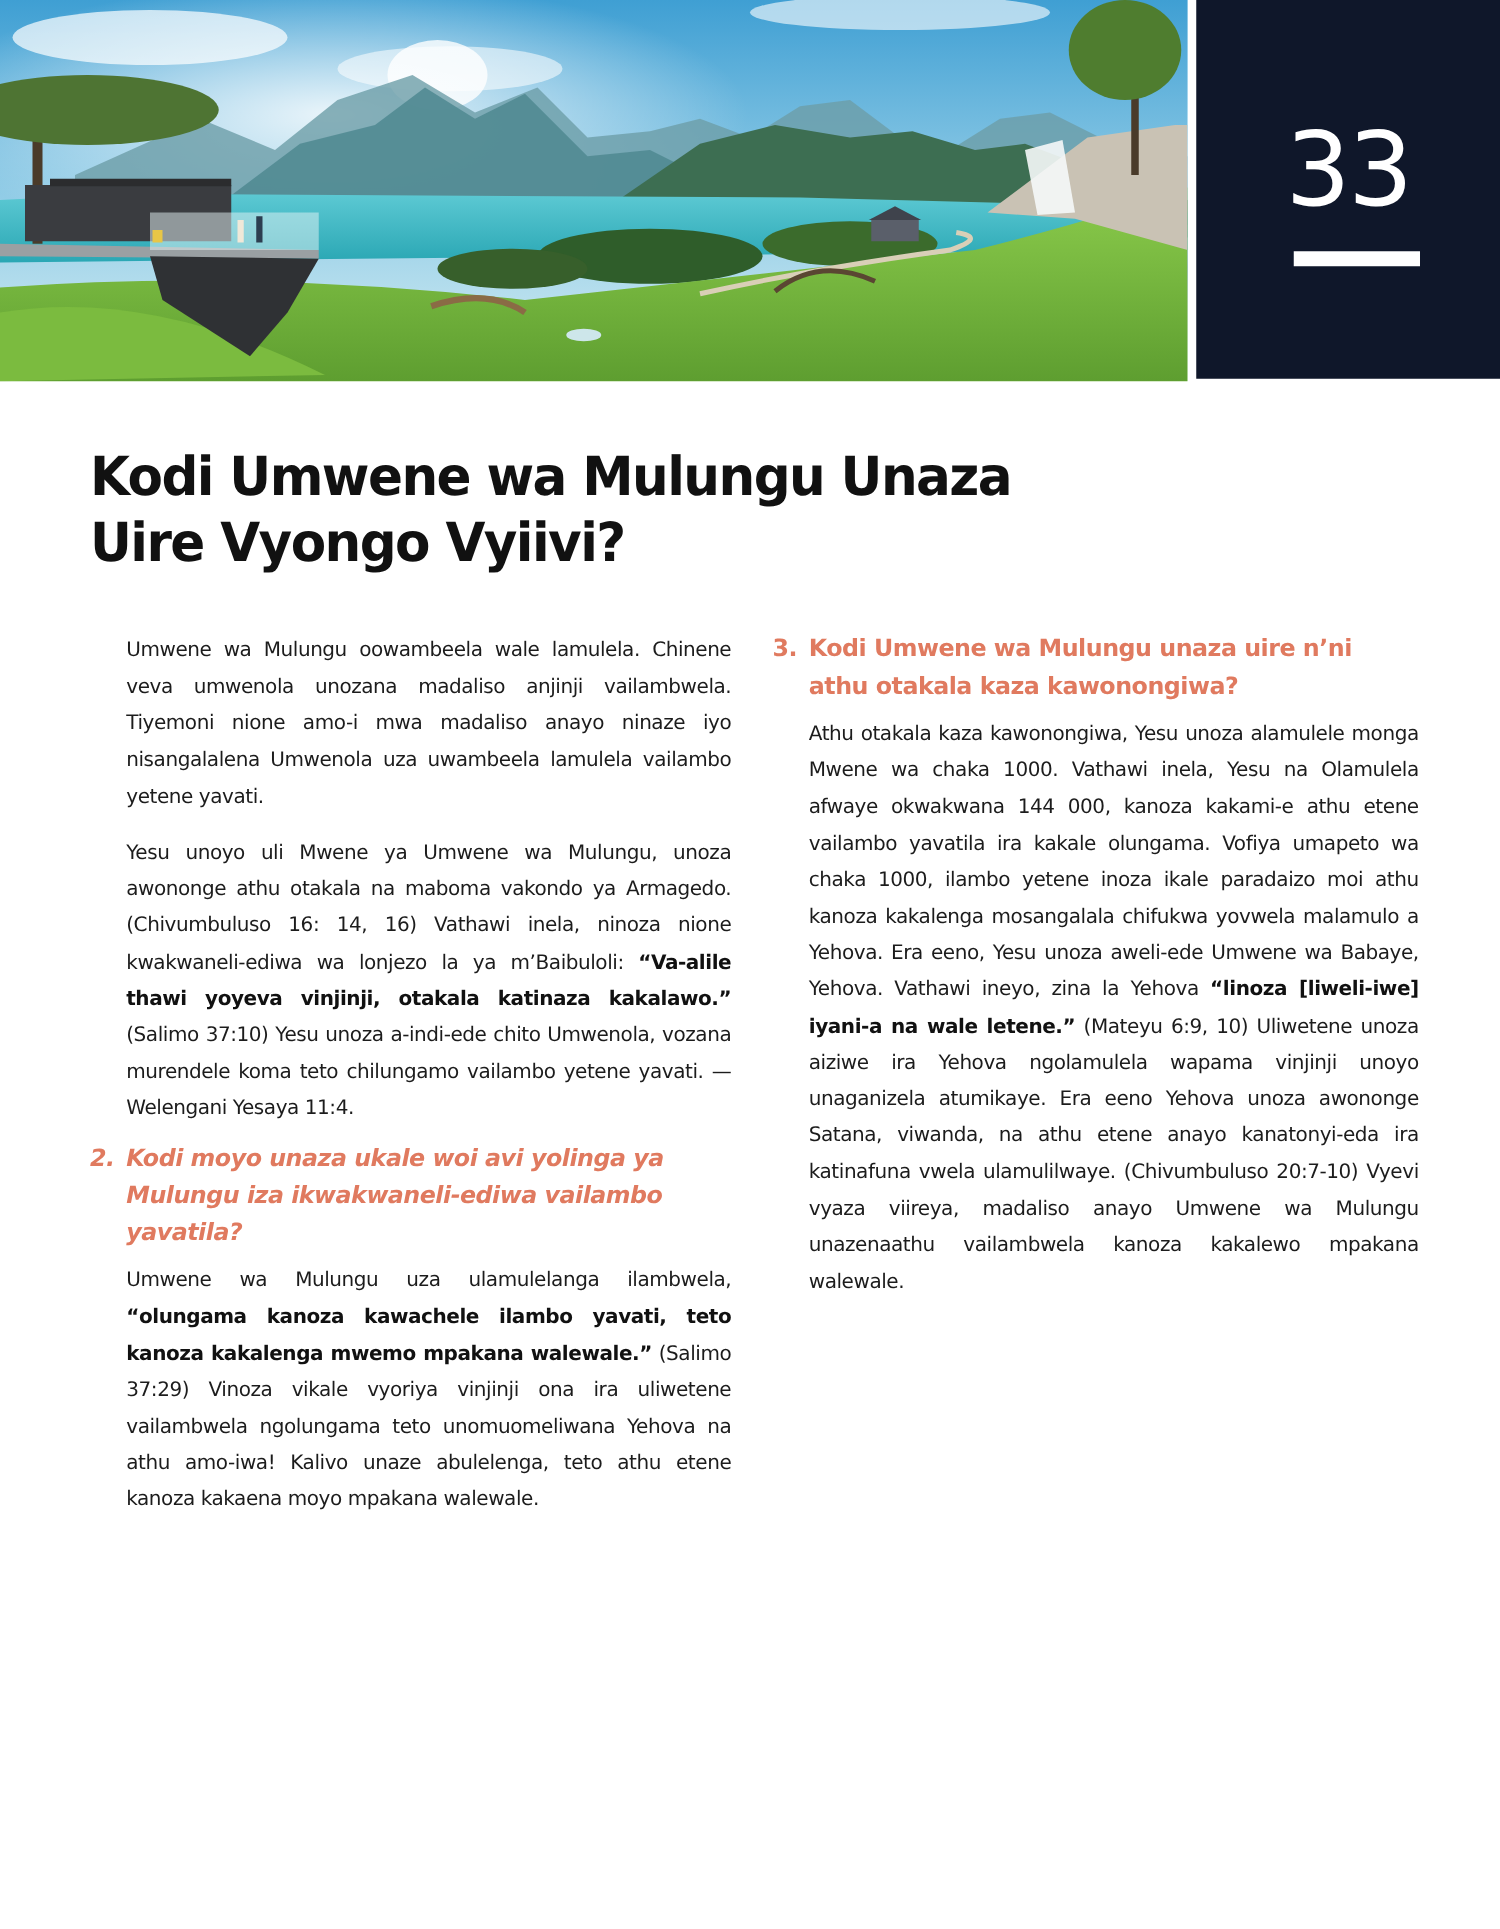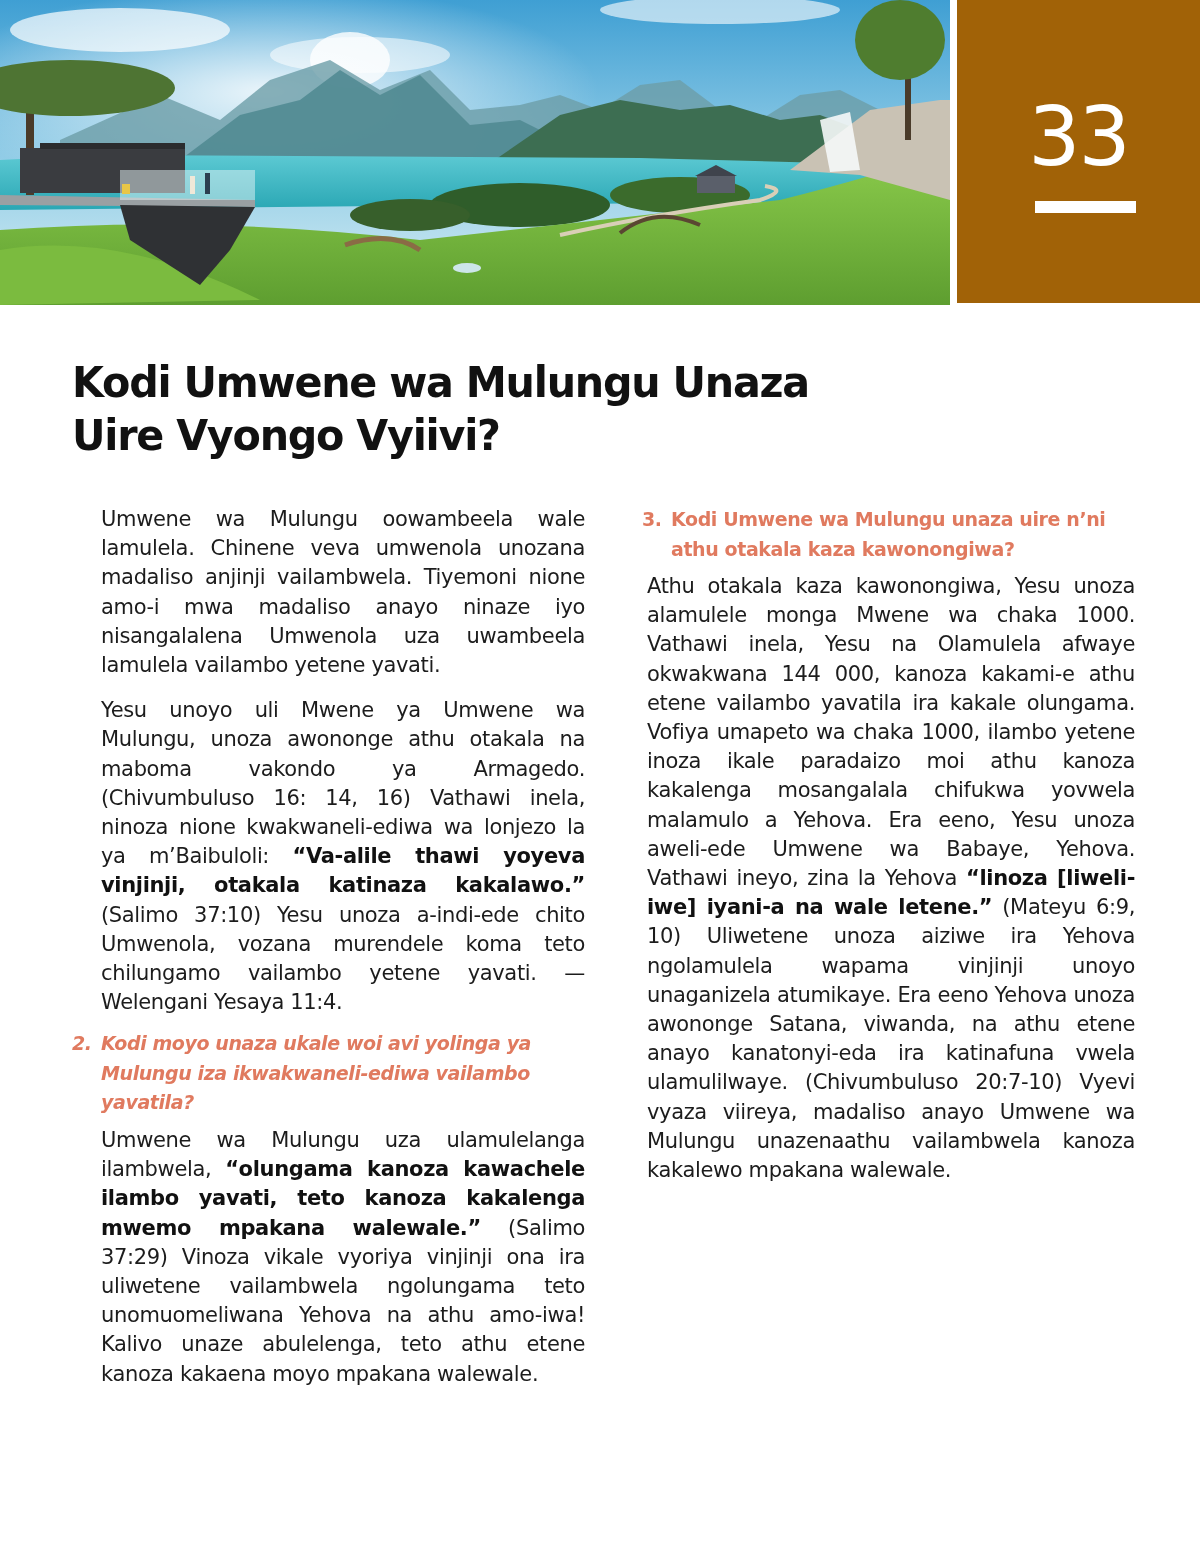--- a/index.html
+++ b/index.html
@@ -4,48 +4,48 @@
   <style>
     html, body { margin: 0; padding: 0; background: #ffffff; }
     body { width: 1200px; height: 1543px; position: relative; overflow: hidden; font-family: "DejaVu Sans", sans-serif; color: #1a1a1a; }
 
     
     .hero { position: absolute; left: 0; top: 0; width: 950px; height: 305px; overflow: hidden;
       background: linear-gradient(180deg, #4aa6d6 0%, #7cc3e6 28%, #bfe3f0 45%, #9fd1dc 52%, #6fa9b0 60%, #3e7d77 70%, #6aa640 80%, #82bf48 100%); }
     .hero svg { display: block; }
 
     
-    .chapter-box { position: absolute; left: 957px; top: 0; width: 243px; height: 303px; background: #a16207; }
+    .chapter-box { position: absolute; left: 957px; top: 0; width: 243px; height: 303px; background: #0f172a; }
     .chapter-num { position: absolute; left: 0; right: 0; top: 96px; text-align: center; color: #ffffff;
       font-family: "DejaVu Sans", sans-serif; font-size: 82px; font-weight: normal; letter-spacing: -2px; line-height: 1; }
     .chapter-rule { position: absolute; left: 78px; top: 201px; width: 101px; height: 12px; background: #ffffff; }
 
     
     .title { position: absolute; left: 72px; top: 356px; width: 880px; margin: 0;
       font-family: "DejaVu Sans", sans-serif; font-weight: bold; font-size: 43px; line-height: 53px;
       letter-spacing: -1.3px; color: #111111; transform: scaleX(0.96); transform-origin: left top; }
 
     
     .col { position: absolute; top: 505px; }
     .col-left { left: 72px; width: 513px; }
     .col-right { left: 618px; width: 517px; }
 
-    .para { margin: 0; font-size: 21px; line-height: 29.2px; text-align: justify; color: #1c1c1c;
+    .para { margin: 0; font-size: 16px; line-height: 29.2px; text-align: justify; color: #1c1c1c;
       padding-left: 29px; letter-spacing: -0.35px; }
     .para b { font-weight: bold; color: #111; }
 
     .q { margin: 0; font-size: 19px; line-height: 29.5px; font-weight: bold; color: #e07a5f;
       padding-left: 29px; text-indent: -29px; letter-spacing: -0.4px; }
     .q .num { display: inline-block; width: 29px; text-indent: 0; }
 
     .intro { margin-bottom: 16px; }
     .q1 { margin-bottom: 8px; }
     .a1 { margin-bottom: 12px; }
     .q2 { margin-bottom: 8px; font-style: italic; }
-    .q3 { margin-bottom: 8px; margin-left: 24px; }
+    .q3 { margin-bottom: 8px; }
   </style>
 </head>
 <body>
 
 <div class="hero">
   <svg width="950" height="305" viewBox="0 0 950 305" xmlns="http://www.w3.org/2000/svg">
     <defs>
       <linearGradient id="sky" x1="0" y1="0" x2="0" y2="1">
         <stop offset="0" stop-color="#3f9fd3"></stop>
         <stop offset="0.5" stop-color="#8fcbe6"></stop>

